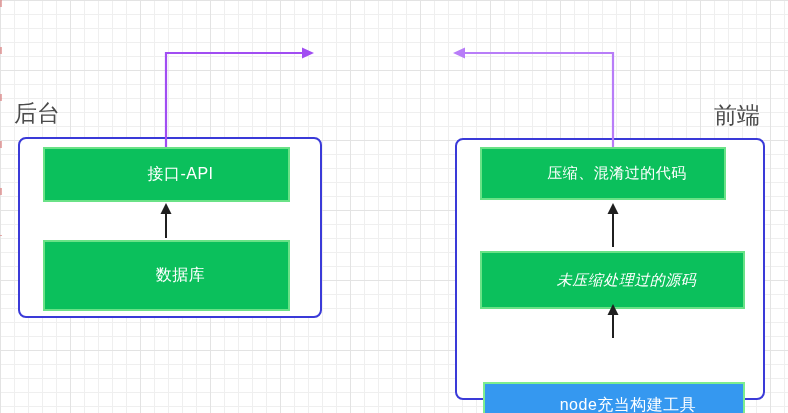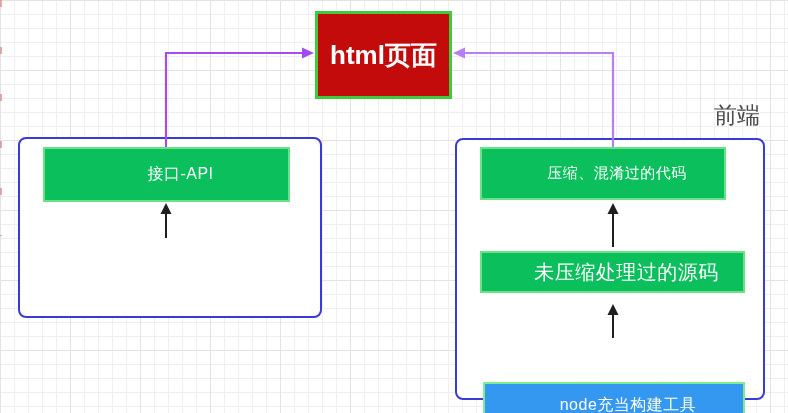--- a/index.html
+++ b/index.html
@@ -42,21 +42,21 @@
     letter-spacing:0.5px;
     text-align:center;
     padding-left:28px;
   }
   .node-green { background:#0bc05c; border:2px solid #6ae287; }
   .node-blue  { background:#3598f0; border:2px solid #7ded8f; }
 
   .api-node      { left:43px;  top:147px; width:247px; height:55px; }
   .db-node       { left:43px;  top:240px; width:247px; height:71px; }
   .minified-node { left:480px; top:147px; width:246px; height:53px; font-size:15px; }
-  .source-node   { left:480px; top:251px; width:265px; height:42px; font-size:20px; }
+  .source-node   { left:480px; top:251px; width:265px; height:58px; font-size:15px;font-style:italic; }
   .nodejs-node   { left:483px; top:342px; width:262px; height:47px;margin-top:40px; }
 
   .html-page-node {
     position:absolute;
     left:315px; top:11px; width:137px; height:88px;
     background:#c40b0b;
     border:3px solid #3ecb3e;
     display:flex; align-items:center; justify-content:center;
     color:#ffffff; font-size:26px; font-weight:bold;
   }
@@ -74,31 +74,32 @@
     pointer-events:none;
   }
 </style>
 </head>
 <body>
 
 <div class="canvas">
 
   <div class="edge-ticks"></div>
 
+  <div class="zone-label backend-label">后台</div>
   <div class="zone-label frontend-label">前端</div>
 
   <div class="group-box backend-group"></div>
   <div class="node node-green api-node">接口-API</div>
+  <div class="node node-green db-node">数据库</div>
 
   <div class="group-box frontend-group"></div>
   <div class="node node-green minified-node">压缩、混淆过的代码</div>
   <div class="node node-green source-node">未压缩处理过的源码</div>
   <div class="node node-blue nodejs-node">node充当构建工具</div>
 
-  <div class="html-page-node">html页面</div>
 
   <svg class="connector-layer" viewBox="0 0 788 413" xmlns="http://www.w3.org/2000/svg">
 
     <g>
       <path d="M166,147 L166,53 L304,53" fill="none" stroke="#a14df2" stroke-width="2.2"></path>
       <polygon points="314,53 302,47.5 302,58.5" fill="#a14df2"></polygon>
     </g>
 
     <g>
       <path d="M613,147 L613,53 L463,53" fill="none" stroke="#b87df8" stroke-width="2.2"></path>

